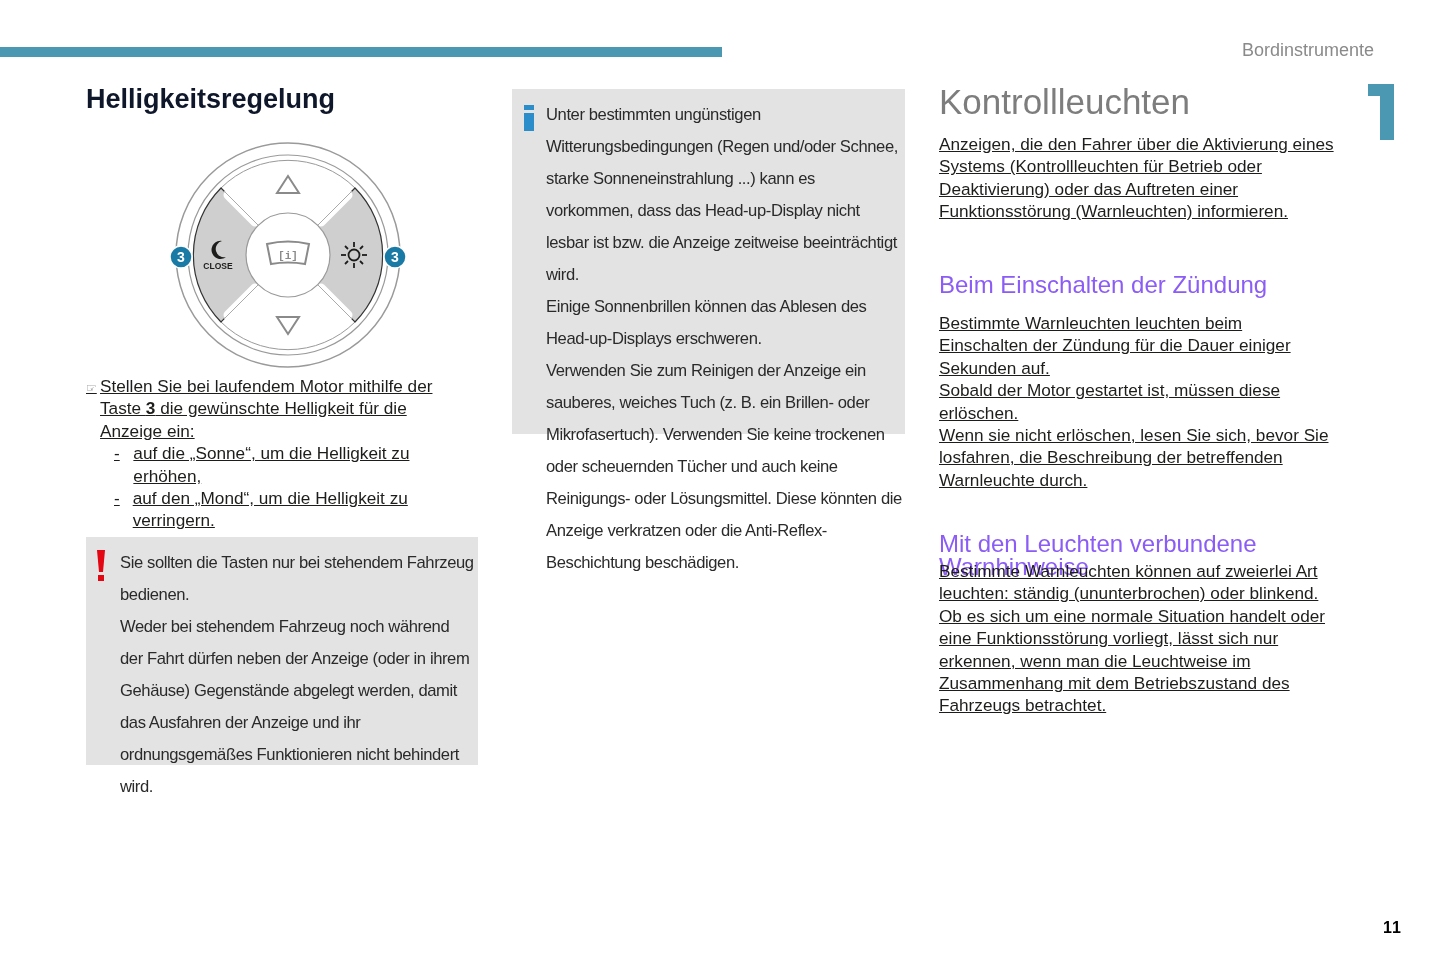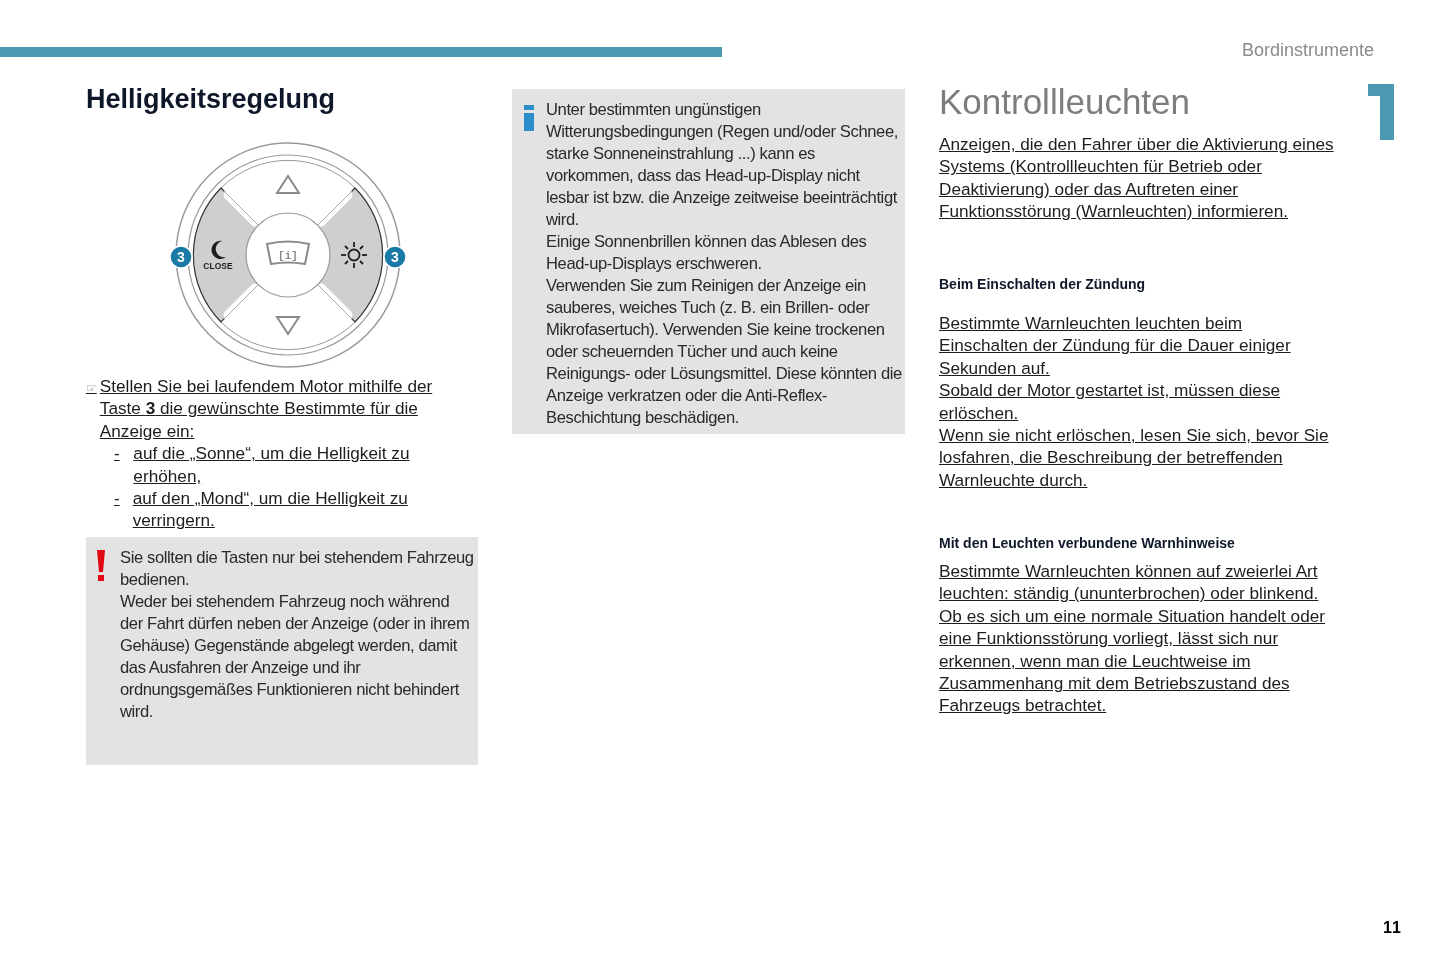--- a/index.html
+++ b/index.html
@@ -15,29 +15,29 @@
   .para { font-size: 17.2px; line-height: 22.4px; color: #1d1d1b; text-decoration: underline; }
   .left-body { position: absolute; left: 86px; top: 375px; width: 385px; }
   .bullet-row { display: flex; }
   .bullet-icon { width: 28px; font-size: 12px; color: #555; padding-top: 2px; }
   .dash-row { display: flex; padding-left: 28px; }
   .dash { width: 20px; }
 
   .box { position: absolute; background: #e3e3e4; }
   .warn-box { left: 86px; top: 537px; width: 392px; height: 228px; }
   .info-box { left: 512px; top: 89px; width: 393px; height: 345px; }
-  .box-text { position: absolute; font-size: 16.6px; line-height: 22px; color: #2a2a2a; letter-spacing: -0.4px; font-stretch: condensed; }
+  .box-text { position: absolute; font-size: 16.6px; line-height: 32px; color: #2a2a2a; letter-spacing: -0.4px; font-stretch: condensed; }
   .warn-box .box-text { left: 34px; top: 10px; width: 356px; }
   .info-box .box-text { left: 34px; top: 10px; width: 360px; }
   .excl { position: absolute; left: 11px; top: 13px; width: 8px; height: 32px; }
   .info-i { position: absolute; left: 12px; top: 16px; width: 10px; height: 26px; }
 
   .right-col { position: absolute; left: 939px; width: 395px; }
   .h-light { position: absolute; left: 939px; top: 82px; font-size: 35px; color: #7d7d7d; font-weight: normal; }
-  .h2 { font-size: 14px; font-weight: bold; color: #0f172a; line-height: 23px; }
+  .h2 { font-size: 24px; font-weight: normal; color: #8b5cf6; line-height: 23px; }
 </style>
 </head>
 <body>
 
 <div class="topbar"></div>
 <div class="section-title">Bordinstrumente</div>
 <svg class="chapter-num" viewBox="0 0 26 56">
   <polygon points="0,0 26,0 26,56 12,56 12,12 0,12" fill="#4a98b1"></polygon>
 </svg>
 
@@ -100,21 +100,21 @@
 
   <circle cx="15" cy="119" r="11" fill="#1a7aa6" stroke="#ffffff" stroke-width="1.5"></circle>
   <text x="15" y="124" font-size="14" font-weight="bold" fill="#ffffff" text-anchor="middle" font-family="Liberation Sans, sans-serif">3</text>
   <circle cx="229" cy="119" r="11" fill="#1a7aa6" stroke="#ffffff" stroke-width="1.5"></circle>
   <text x="229" y="124" font-size="14" font-weight="bold" fill="#ffffff" text-anchor="middle" font-family="Liberation Sans, sans-serif">3</text>
 </svg>
 
 <div class="left-body para">
   <div class="bullet-row">
     <span class="bullet-icon">☞</span>
-    <span><span>Stellen Sie bei laufendem Motor mithilfe der Taste </span><b>3</b><span> die gewünschte Bestimmte für die Anzeige ein:</span></span>
+    <span><span>Stellen Sie bei laufendem Motor mithilfe der Taste </span><b>3</b><span> die gewünschte Helligkeit für die Anzeige ein:</span></span>
   </div>
   <div class="dash-row">
     <span class="dash">-</span>
       <span>auf die „Sonne“, um die Helligkeit zu erhöhen,</span>
   </div>
   <div class="dash-row">
     <span class="dash">-</span>
       <span>auf den „Mond“, um die Helligkeit zu verringern.</span>
   </div>
 </div>

